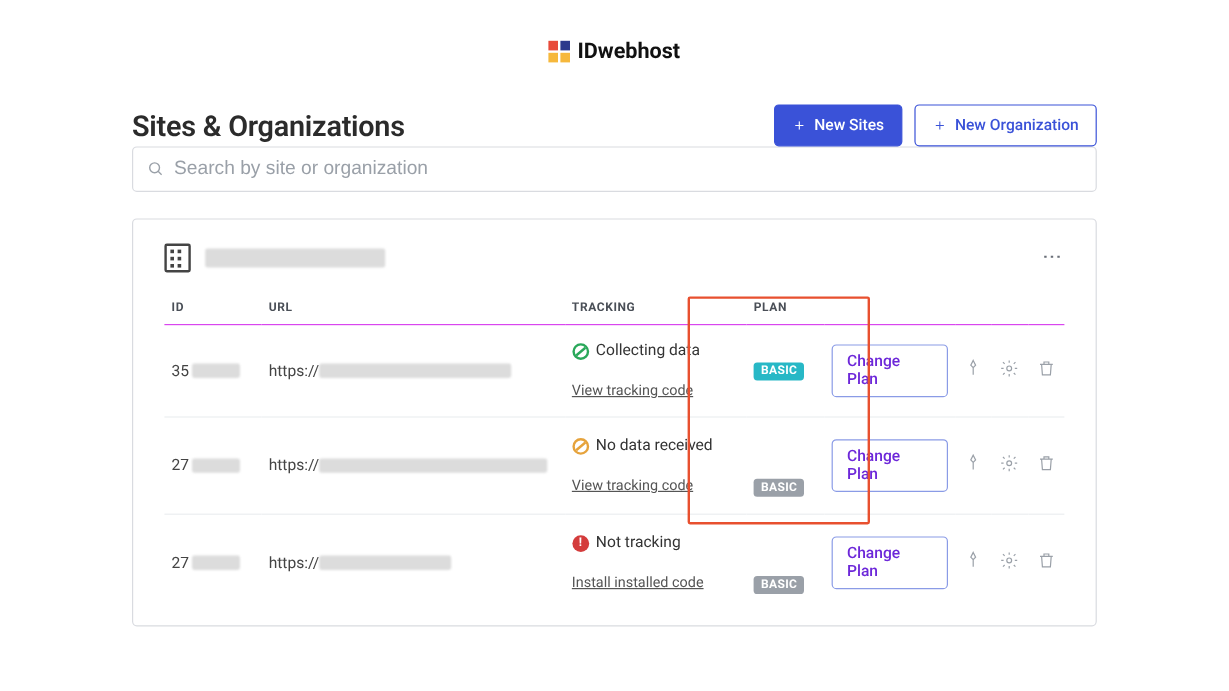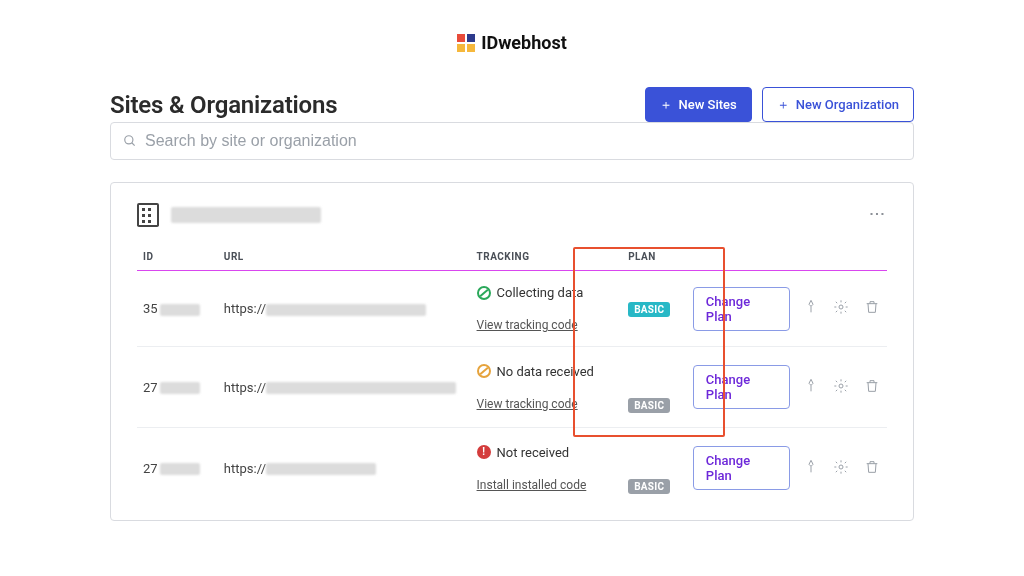--- a/index.html
+++ b/index.html
@@ -267,21 +267,21 @@
         <tr>
           <td class="id-cell">
             <span>27</span><span class="blur-box id-blur"></span>
           </td>
           <td class="url-cell">
             <span>https://</span><span class="blur-box url-blur" style="width:110px"></span>
           </td>
           <td class="track-cell">
             <div class="track-status">
               <span class="status-icon status-err">!</span>
-              <span>Not received</span>
+              <span>Not tracking</span>
             </div>
             <a class="track-link">Install installed code</a>
           </td>
           <td class="plan-cell">
             <span class="badge badge-basic">BASIC</span>
           </td>
           <td class="cp-cell">
             <span class="btn-small">Change Plan</span>
           </td>
           <td class="icon-cell"><svg class="tiny-icon" viewBox="0 0 24 24">

